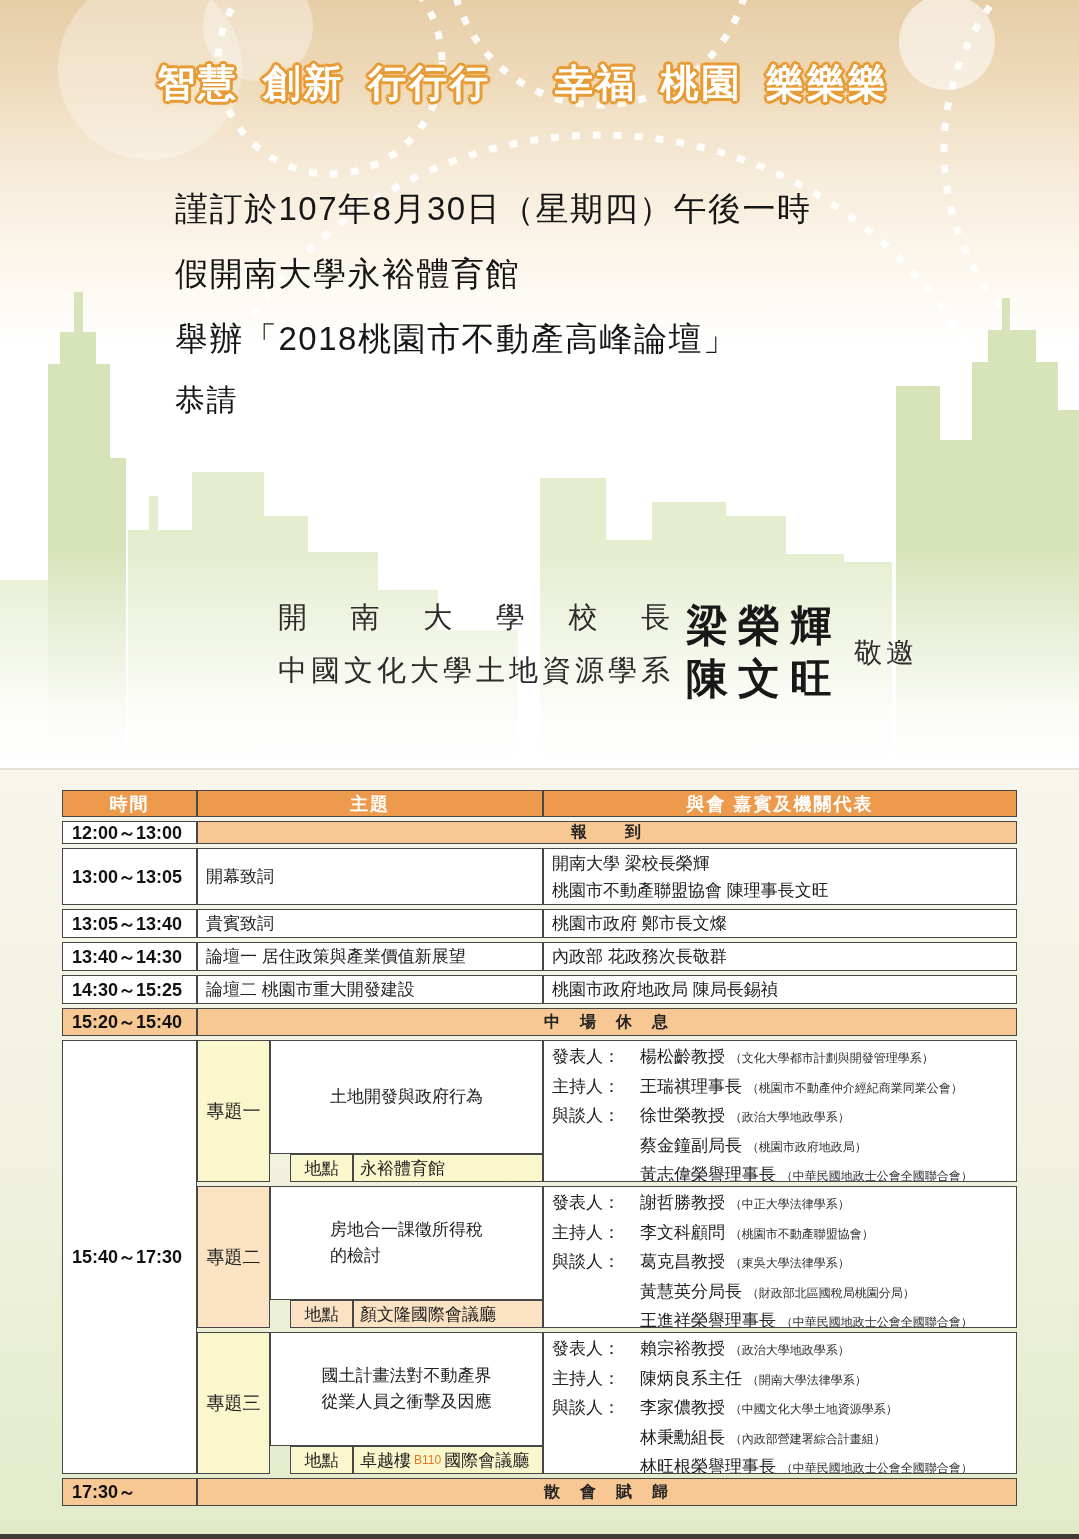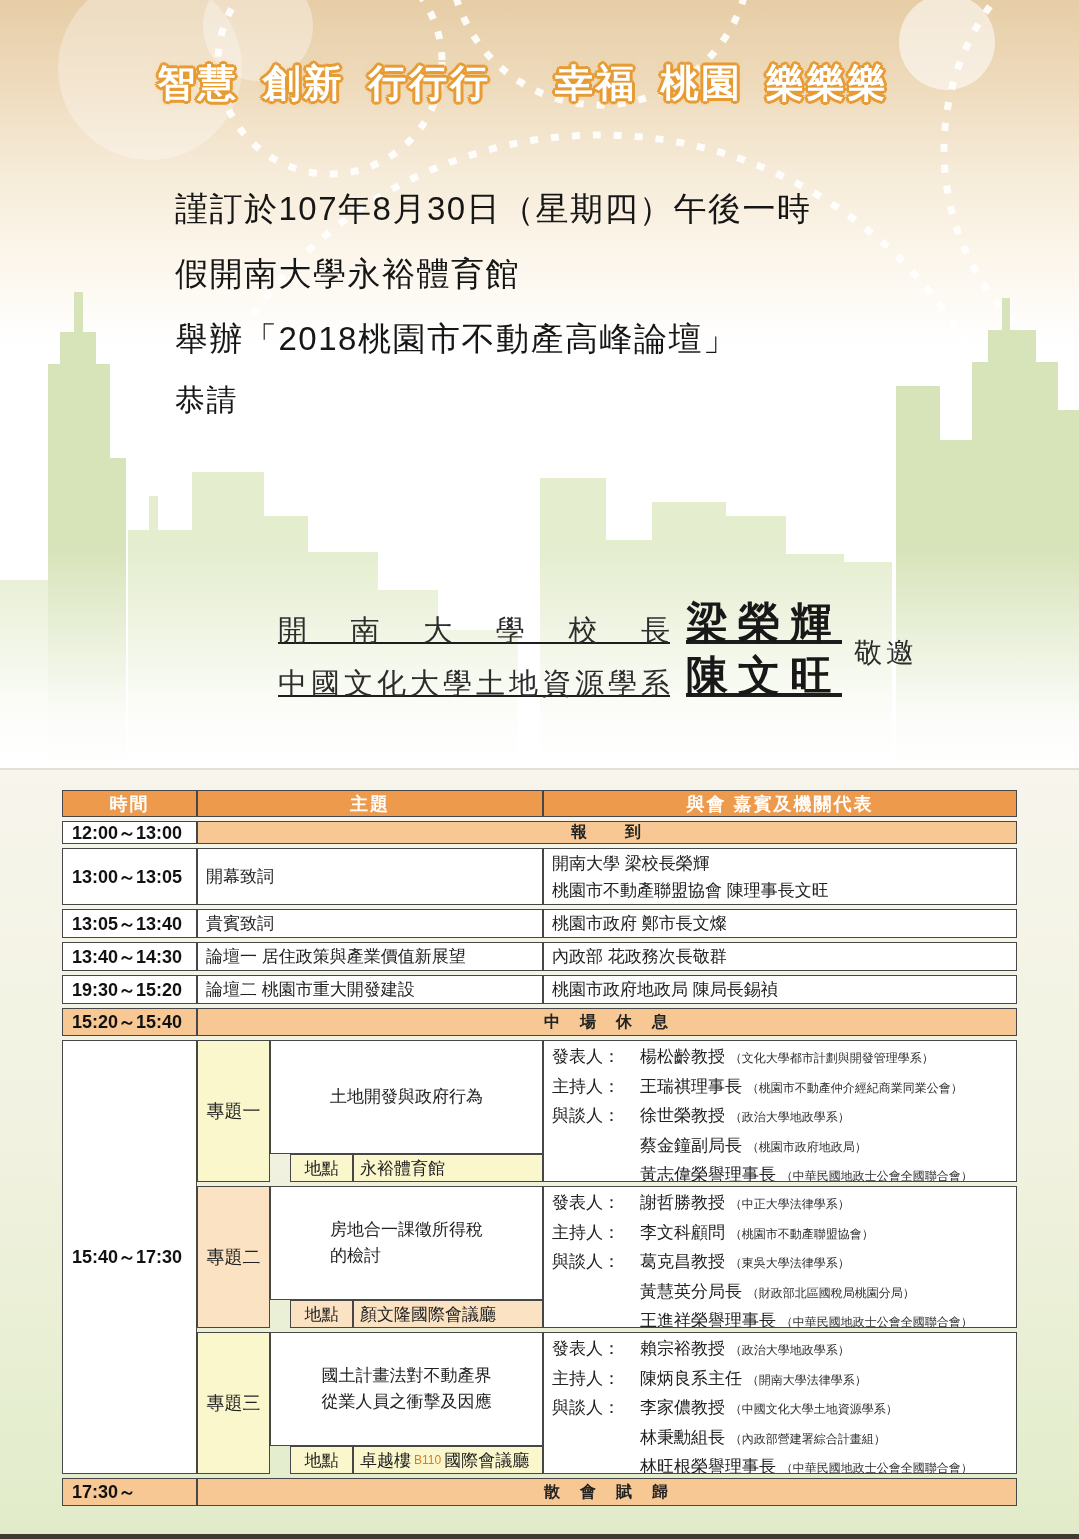--- a/index.html
+++ b/index.html
@@ -31,21 +31,21 @@
        0   -3px 0 #e79b35, 0    3px 0 #e79b35,
       -3px  0   0 #e79b35, 3px  0   0 #e79b35,
        0    0   8px #f6cf8d;
   }
   .slogan .gap{display:inline-block;width:64px;}
   .inv{position:absolute;left:175px;top:176px;}
   .inv .l{font-size:33px;font-weight:500;line-height:65px;letter-spacing:1.5px;color:#161616;white-space:nowrap;}
   .inv .l4{font-size:30px;line-height:58px;}
   .inv .l5{font-size:50px;line-height:78px;letter-spacing:15px;font-weight:600;}
   .signatures{position:absolute;left:278px;top:598px;}
-  .sig-row{display:flex;align-items:flex-end;height:53px;white-space:nowrap;text-decoration:underline;}
+  .sig-row{display:flex;align-items:flex-start;height:53px;white-space:nowrap;}
   .sig-title{display:inline-block;width:392px;font-size:29px;color:#2c2c2c;text-align:justify;text-align-last:justify;}
   .sig-name{font-size:42px;font-weight:600;letter-spacing:10px;margin-left:16px;color:#181818;}
   .sig-closing{position:absolute;left:854px;top:634px;font-size:28px;letter-spacing:4px;color:#2c2c2c;}
   
   .bottom-section{
     position:absolute;left:0;top:770px;width:1079px;height:928px;
     background:linear-gradient(180deg,#f7f5ec 0%,#f1f2e0 40%,#e4edcd 75%,#dae6c1 100%);
   }
   .photo-edge{position:absolute;left:0;bottom:0;width:1079px;height:5px;background:#3f3b31;}
   .sched{position:absolute;left:62px;top:20px;width:955px;display:flex;flex-direction:column;gap:4px;}
@@ -187,21 +187,21 @@
         <div class="cell c-guests">桃園市政府 鄭市長文燦</div>
       </div>
 
       <div class="srow r-simple">
         <div class="cell c-time">13:40～14:30</div>
         <div class="cell c-topic">論壇一 居住政策與產業價值新展望</div>
         <div class="cell c-guests">內政部 花政務次長敬群</div>
       </div>
 
       <div class="srow r-simple">
-        <div class="cell c-time">19:30～15:20</div>
+        <div class="cell c-time">14:30～15:25</div>
         <div class="cell c-topic">論壇二 桃園市重大開發建設</div>
         <div class="cell c-guests">桃園市政府地政局 陳局長錫禎</div>
       </div>
 
       <div class="srow spanrow r-break">
         <div class="cell c-time orange-time">15:20～15:40</div>
         <div class="cell c-span">中　場　休　息</div>
       </div>
 
       <div class="srow r-sessions">

